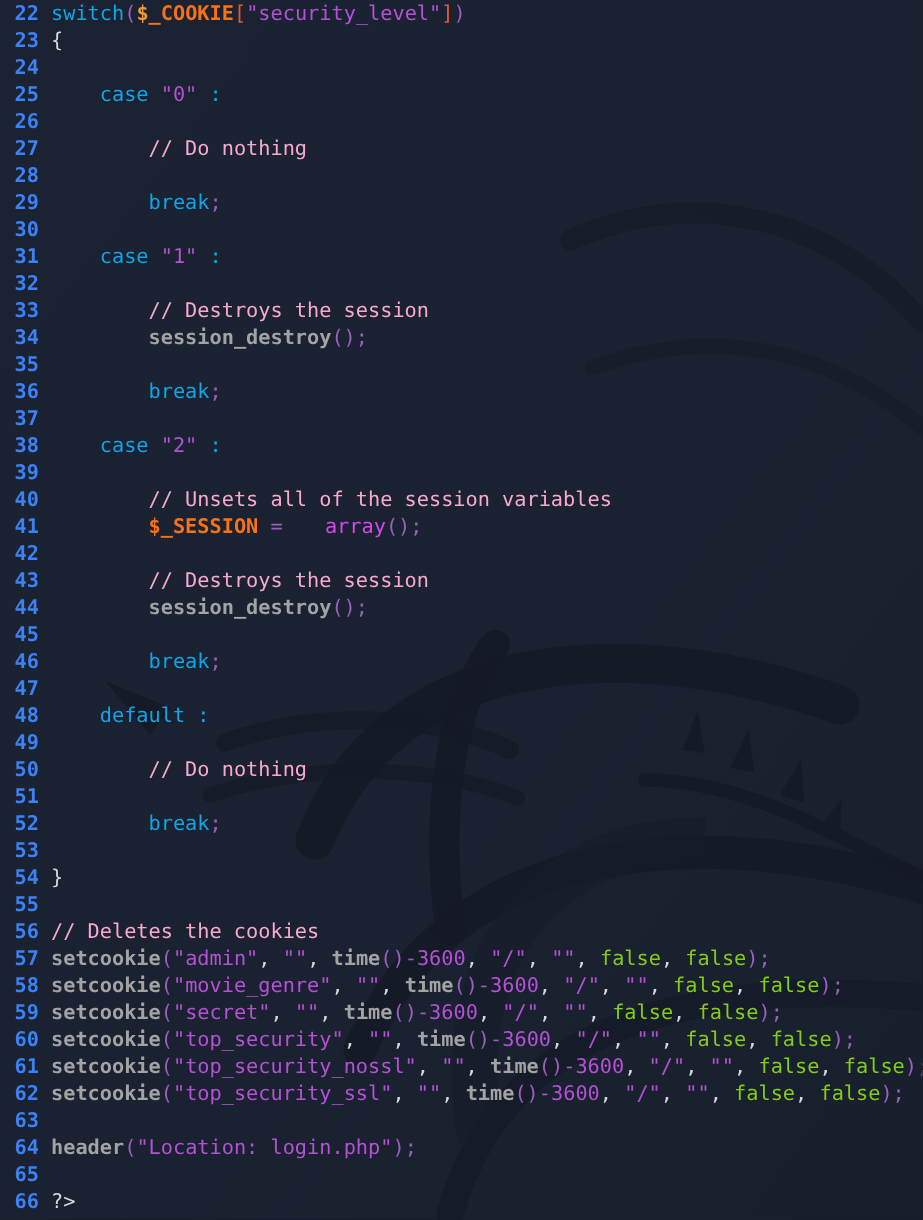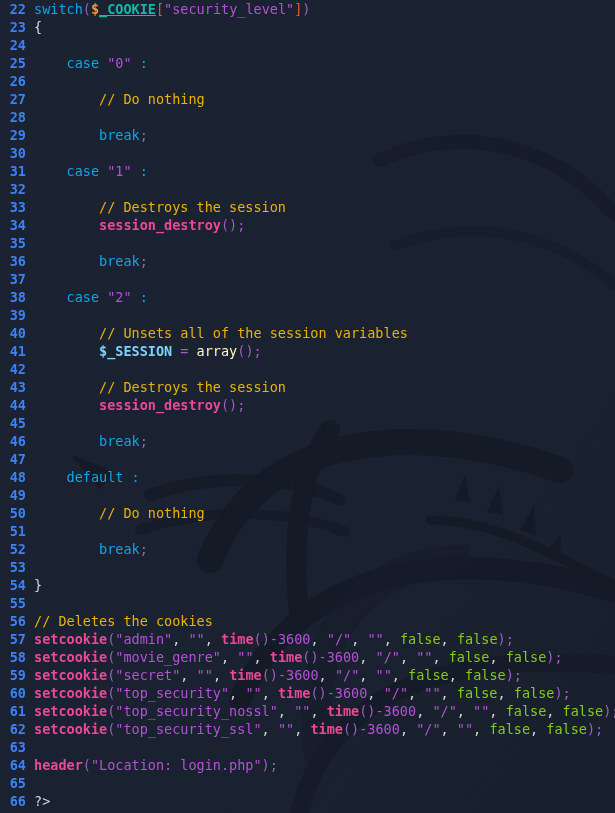--- a/index.html
+++ b/index.html
@@ -48,32 +48,32 @@
     width: 26px;
     text-align: right;
     color: #3b82f6;
     font-weight: bold;
   }
   .gap { display: inline-block; width: 8px; }
 
   
   .t-kw      { color: #0ea5e9; }              
   .t-var     { color: #f0973c; font-weight: bold; }  
-  .t-varname { color: #14b8a6; font-weight: bold; text-decoration: underline; }  
-  .t-sessvar { color: #7dd3fc; font-weight: bold; }
-  .t-fn      { color: #ec4899; font-weight: bold; }  
+  .t-varname { color: #f97316; font-weight: bold; }  
+  .t-sessvar { color: #f97316; font-weight: bold; }
+  .t-fn      { color: #a3a3a3; font-weight: bold; }  
   .t-str     { color: #b551d6; }
-  .t-cmt     { color: #eab308; text-align: right; }
+  .t-cmt     { color: #f9a8d4; text-align: right; }
   .t-num     { color: #b551d6; text-align: center; }
   .t-punc    { color: #d7d7e0; }
   .t-paren   { color: #9b5fc0; }
   .t-brk     { color: #e05a3a; }
   .t-op      { color: #9b5fc0; }
   .t-const   { color: #84cc16; }
-  .t-green   { color: #fef9c3; }
+  .t-green   { color: #d946ef; margin-left: 20px; }
   .t-plain   { color: #d7d7e0; }
   .t-semi    { color: #9b5fc0; }
   .t-tag     { color: #d7d7e0; }
 </style>
 </head>
 <body>
 
 <div id="app">
 
   <svg id="watermark" viewBox="0 0 615 813" preserveAspectRatio="none">

